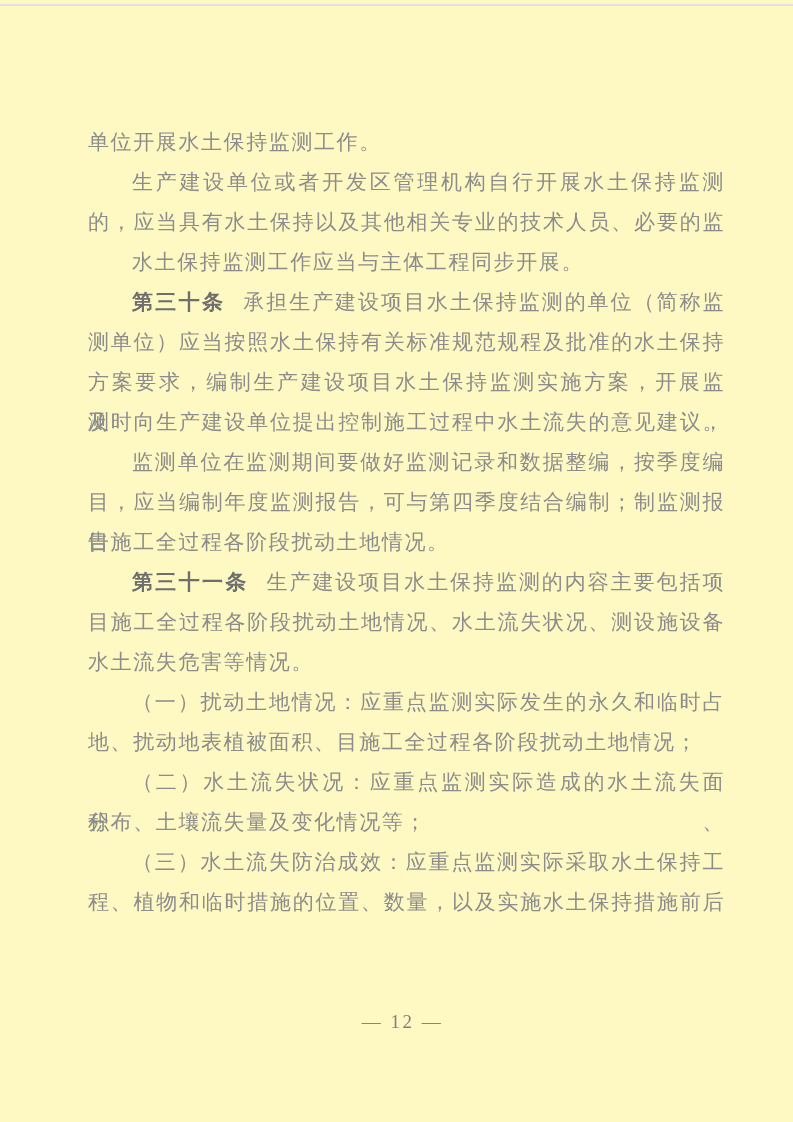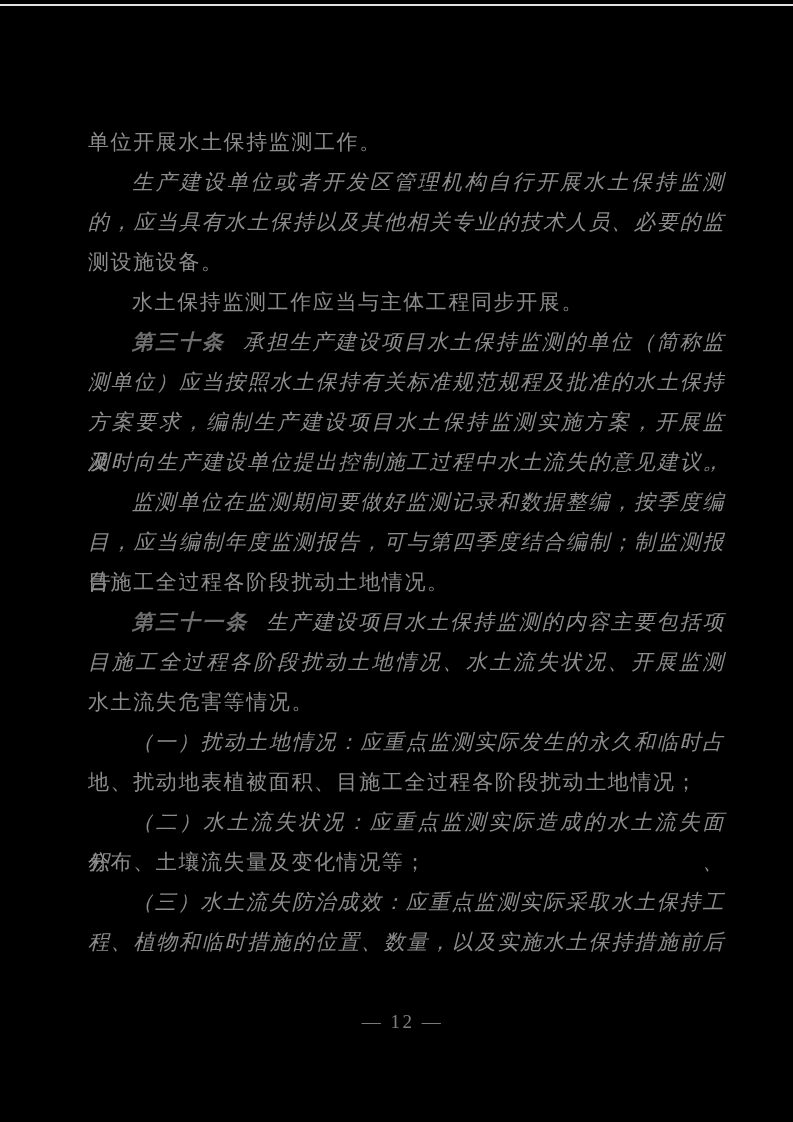--- a/index.html
+++ b/index.html
@@ -4,21 +4,21 @@
 <style>
   html, body {
     margin: 0;
     padding: 0;
     background: #ffffff;
   }
   .page {
     position: relative;
     width: 793px;
     height: 1122px;
-    background: #000000;
+    background: #fef9c3;
     overflow: hidden;
     font-family: "Liberation Serif", "DejaVu Serif", serif;
   }
   .scan-line {
     position: absolute;
     top: 4px;
     left: 0;
     width: 100%;
     height: 2px;
     background: #e2e2e2;
@@ -35,21 +35,20 @@
     font-size: 21px;
     color: #8c8c8c;
     letter-spacing: 1.6px;
     text-align: left;
     white-space: normal;
     overflow: visible;
   }
   .ln.j {
     text-align: justify;
     text-align-last: justify;
-    font-style: italic;
   }
   .ln.ind {
     text-indent: 44px;
   }
   .lead {
     font-weight: bold;
     color: #6e6e6e;
     letter-spacing: 2px;
     margin-right: 0.85em;
   }
@@ -71,31 +70,30 @@
 <body>
 
 <div class="page">
 
   <div class="scan-line"></div>
 
   <div class="textcol">
     <div class="ln">单位开展水土保持监测工作。</div>
     <div class="ln j ind">生产建设单位或者开发区管理机构自行开展水土保持监测</div>
     <div class="ln j">的，应当具有水土保持以及其他相关专业的技术人员、必要的监</div>
-    <div class="ln">测设施设备。</div>
     <div class="ln ind">水土保持监测工作应当与主体工程同步开展。</div>
     <div class="ln j ind"><span class="lead">第三十条</span><span>承担生产建设项目水土保持监测的单位（简称监</span></div>
     <div class="ln j">测单位）应当按照水土保持有关标准规范规程及批准的水土保持</div>
     <div class="ln j">方案要求，编制生产建设项目水土保持监测实施方案，开展监测，</div>
     <div class="ln j">及时向生产建设单位提出控制施工过程中水土流失的意见建议。</div>
     <div class="ln j ind">监测单位在监测期间要做好监测记录和数据整编，按季度编</div>
     <div class="ln j">目，应当编制年度监测报告，可与第四季度结合编制；制监测报告</div>
     <div class="ln">目施工全过程各阶段扰动土地情况。</div>
     <div class="ln j ind"><span class="lead">第三十一条</span><span>生产建设项目水土保持监测的内容主要包括项</span></div>
-    <div class="ln j">目施工全过程各阶段扰动土地情况、水土流失状况、开展监测</div>
+    <div class="ln j">目施工全过程各阶段扰动土地情况、水土流失状况、测设施设备</div>
     <div class="ln">水土流失危害等情况。</div>
     <div class="ln j ind">（一）扰动土地情况：应重点监测实际发生的永久和临时占</div>
     <div class="ln">地、扰动地表植被面积、目施工全过程各阶段扰动土地情况；</div>
     <div class="ln j ind">（二）水土流失状况：应重点监测实际造成的水土流失面积、</div>
     <div class="ln">分布、土壤流失量及变化情况等；</div>
     <div class="ln j ind">（三）水土流失防治成效：应重点监测实际采取水土保持工</div>
     <div class="ln j">程、植物和临时措施的位置、数量，以及实施水土保持措施前后</div>
   </div>
 
   <div class="footer">— 12 —</div>

